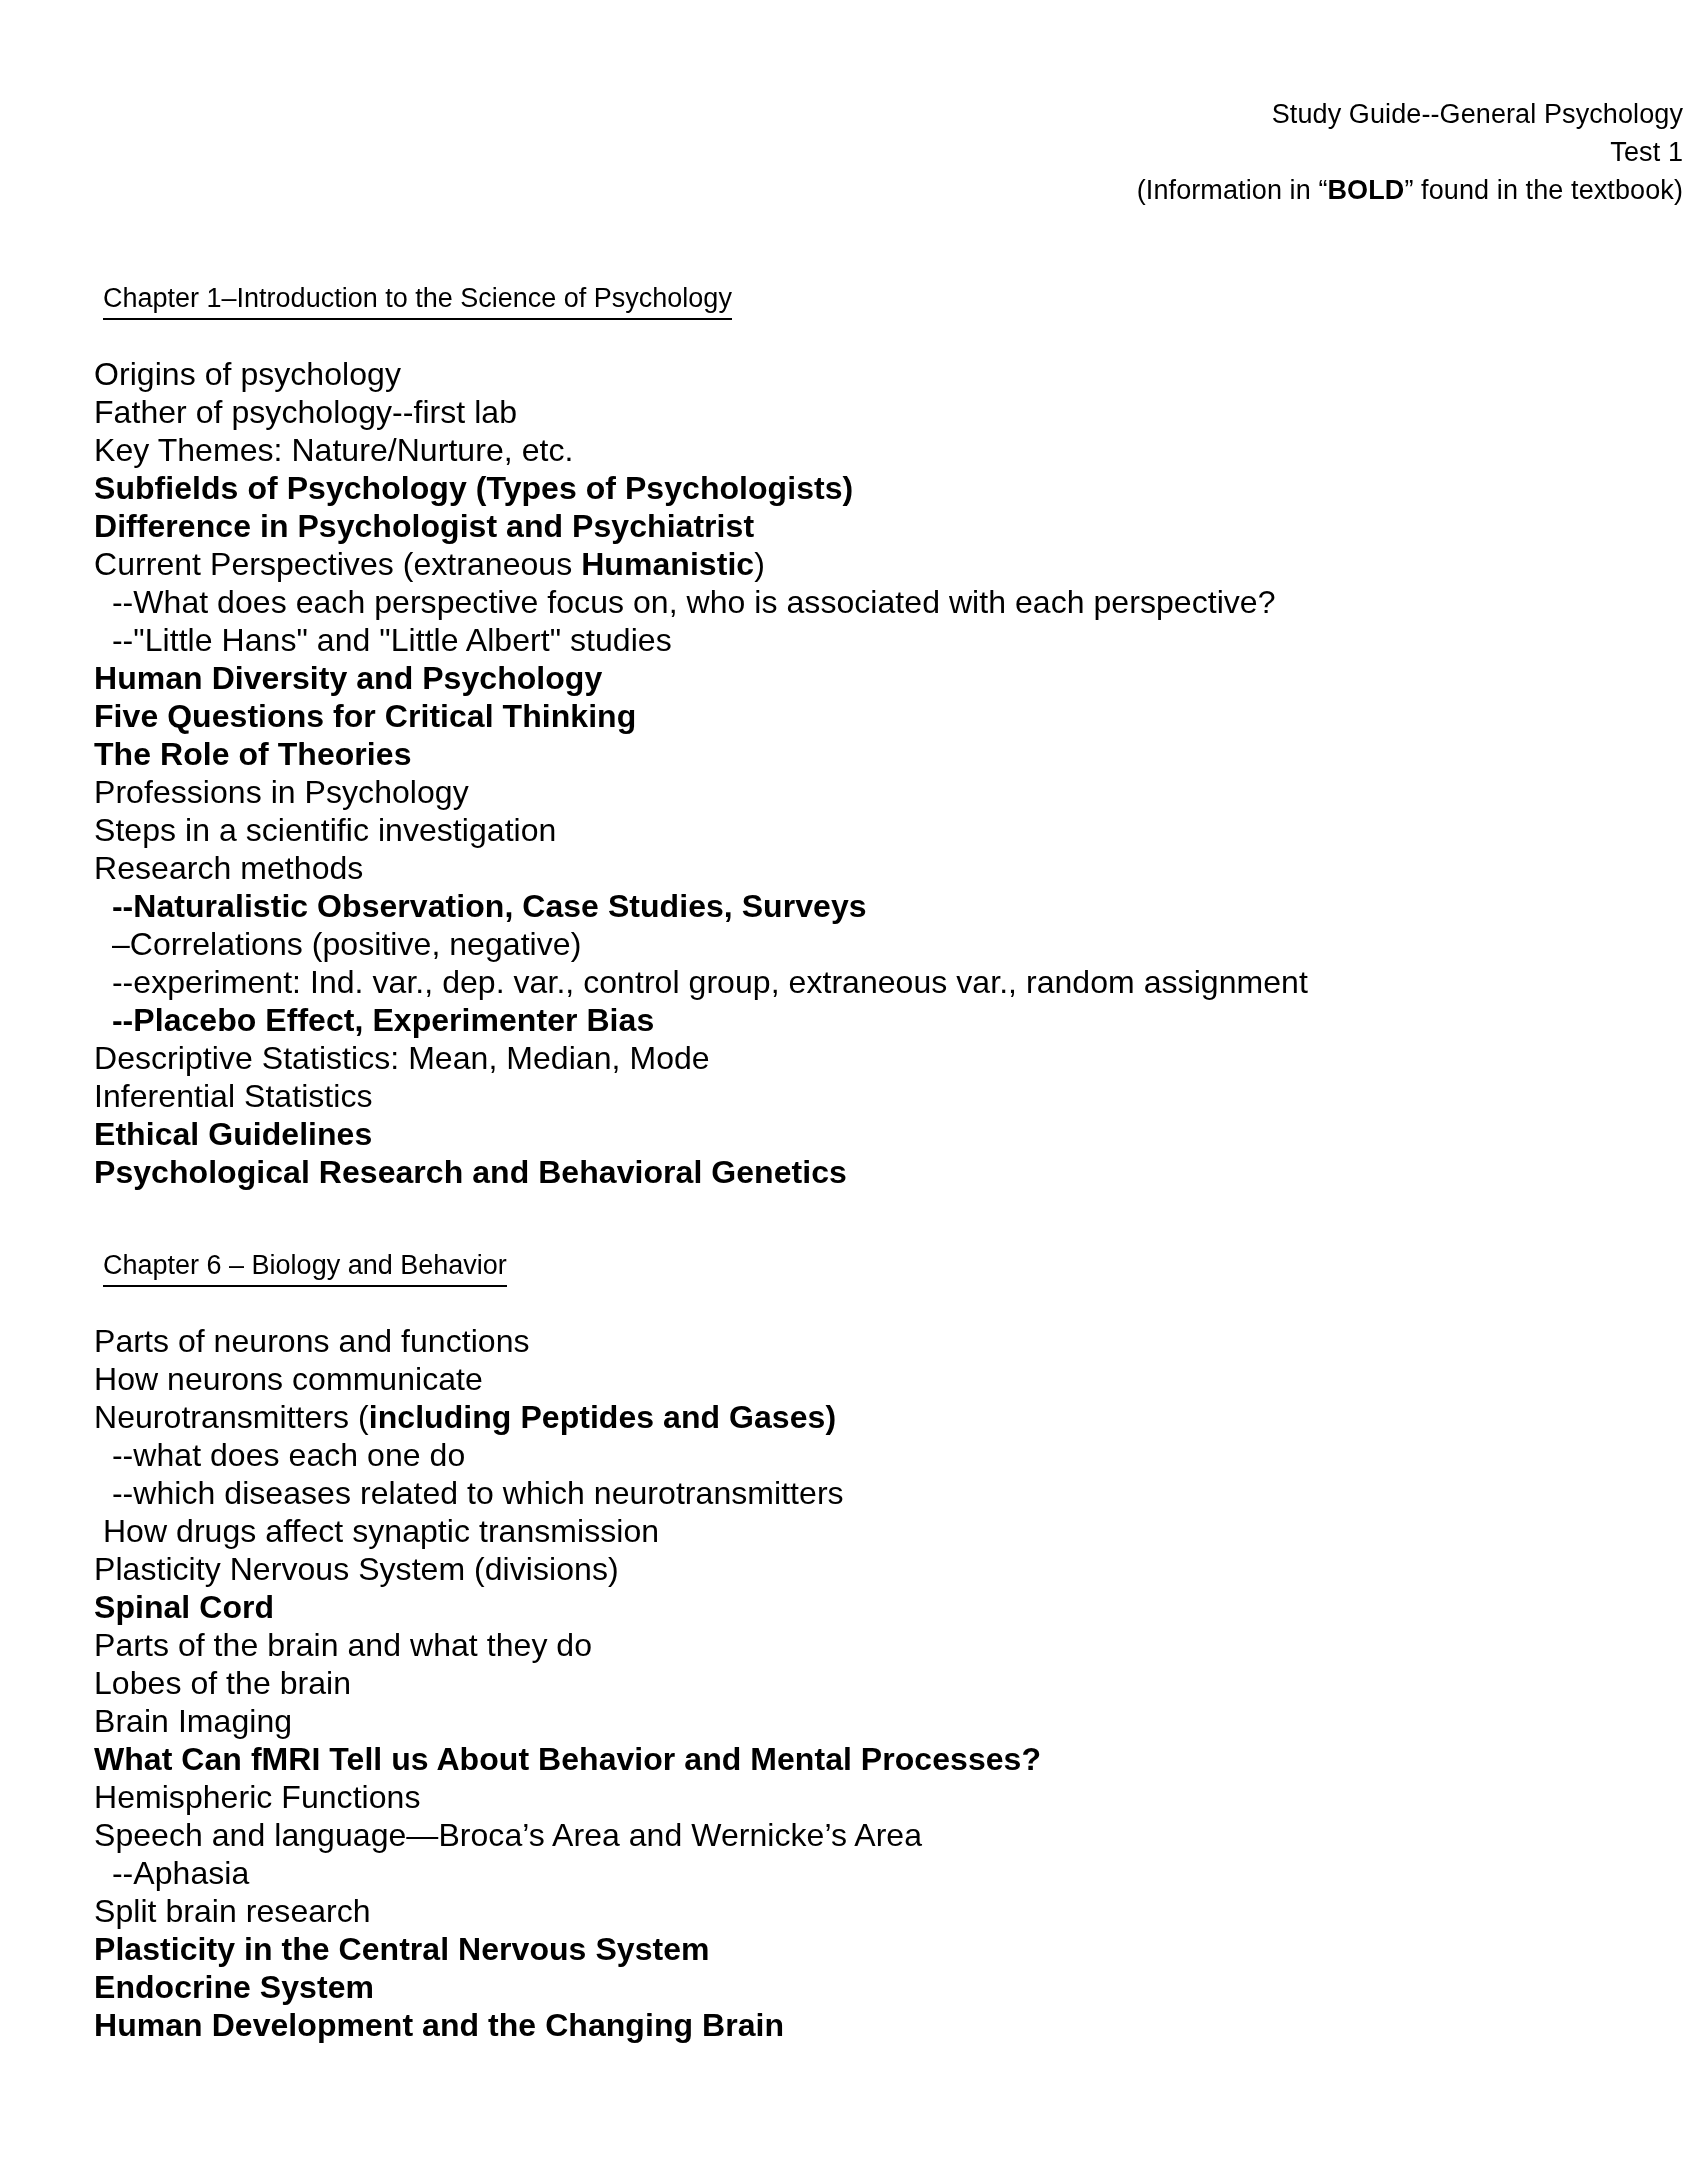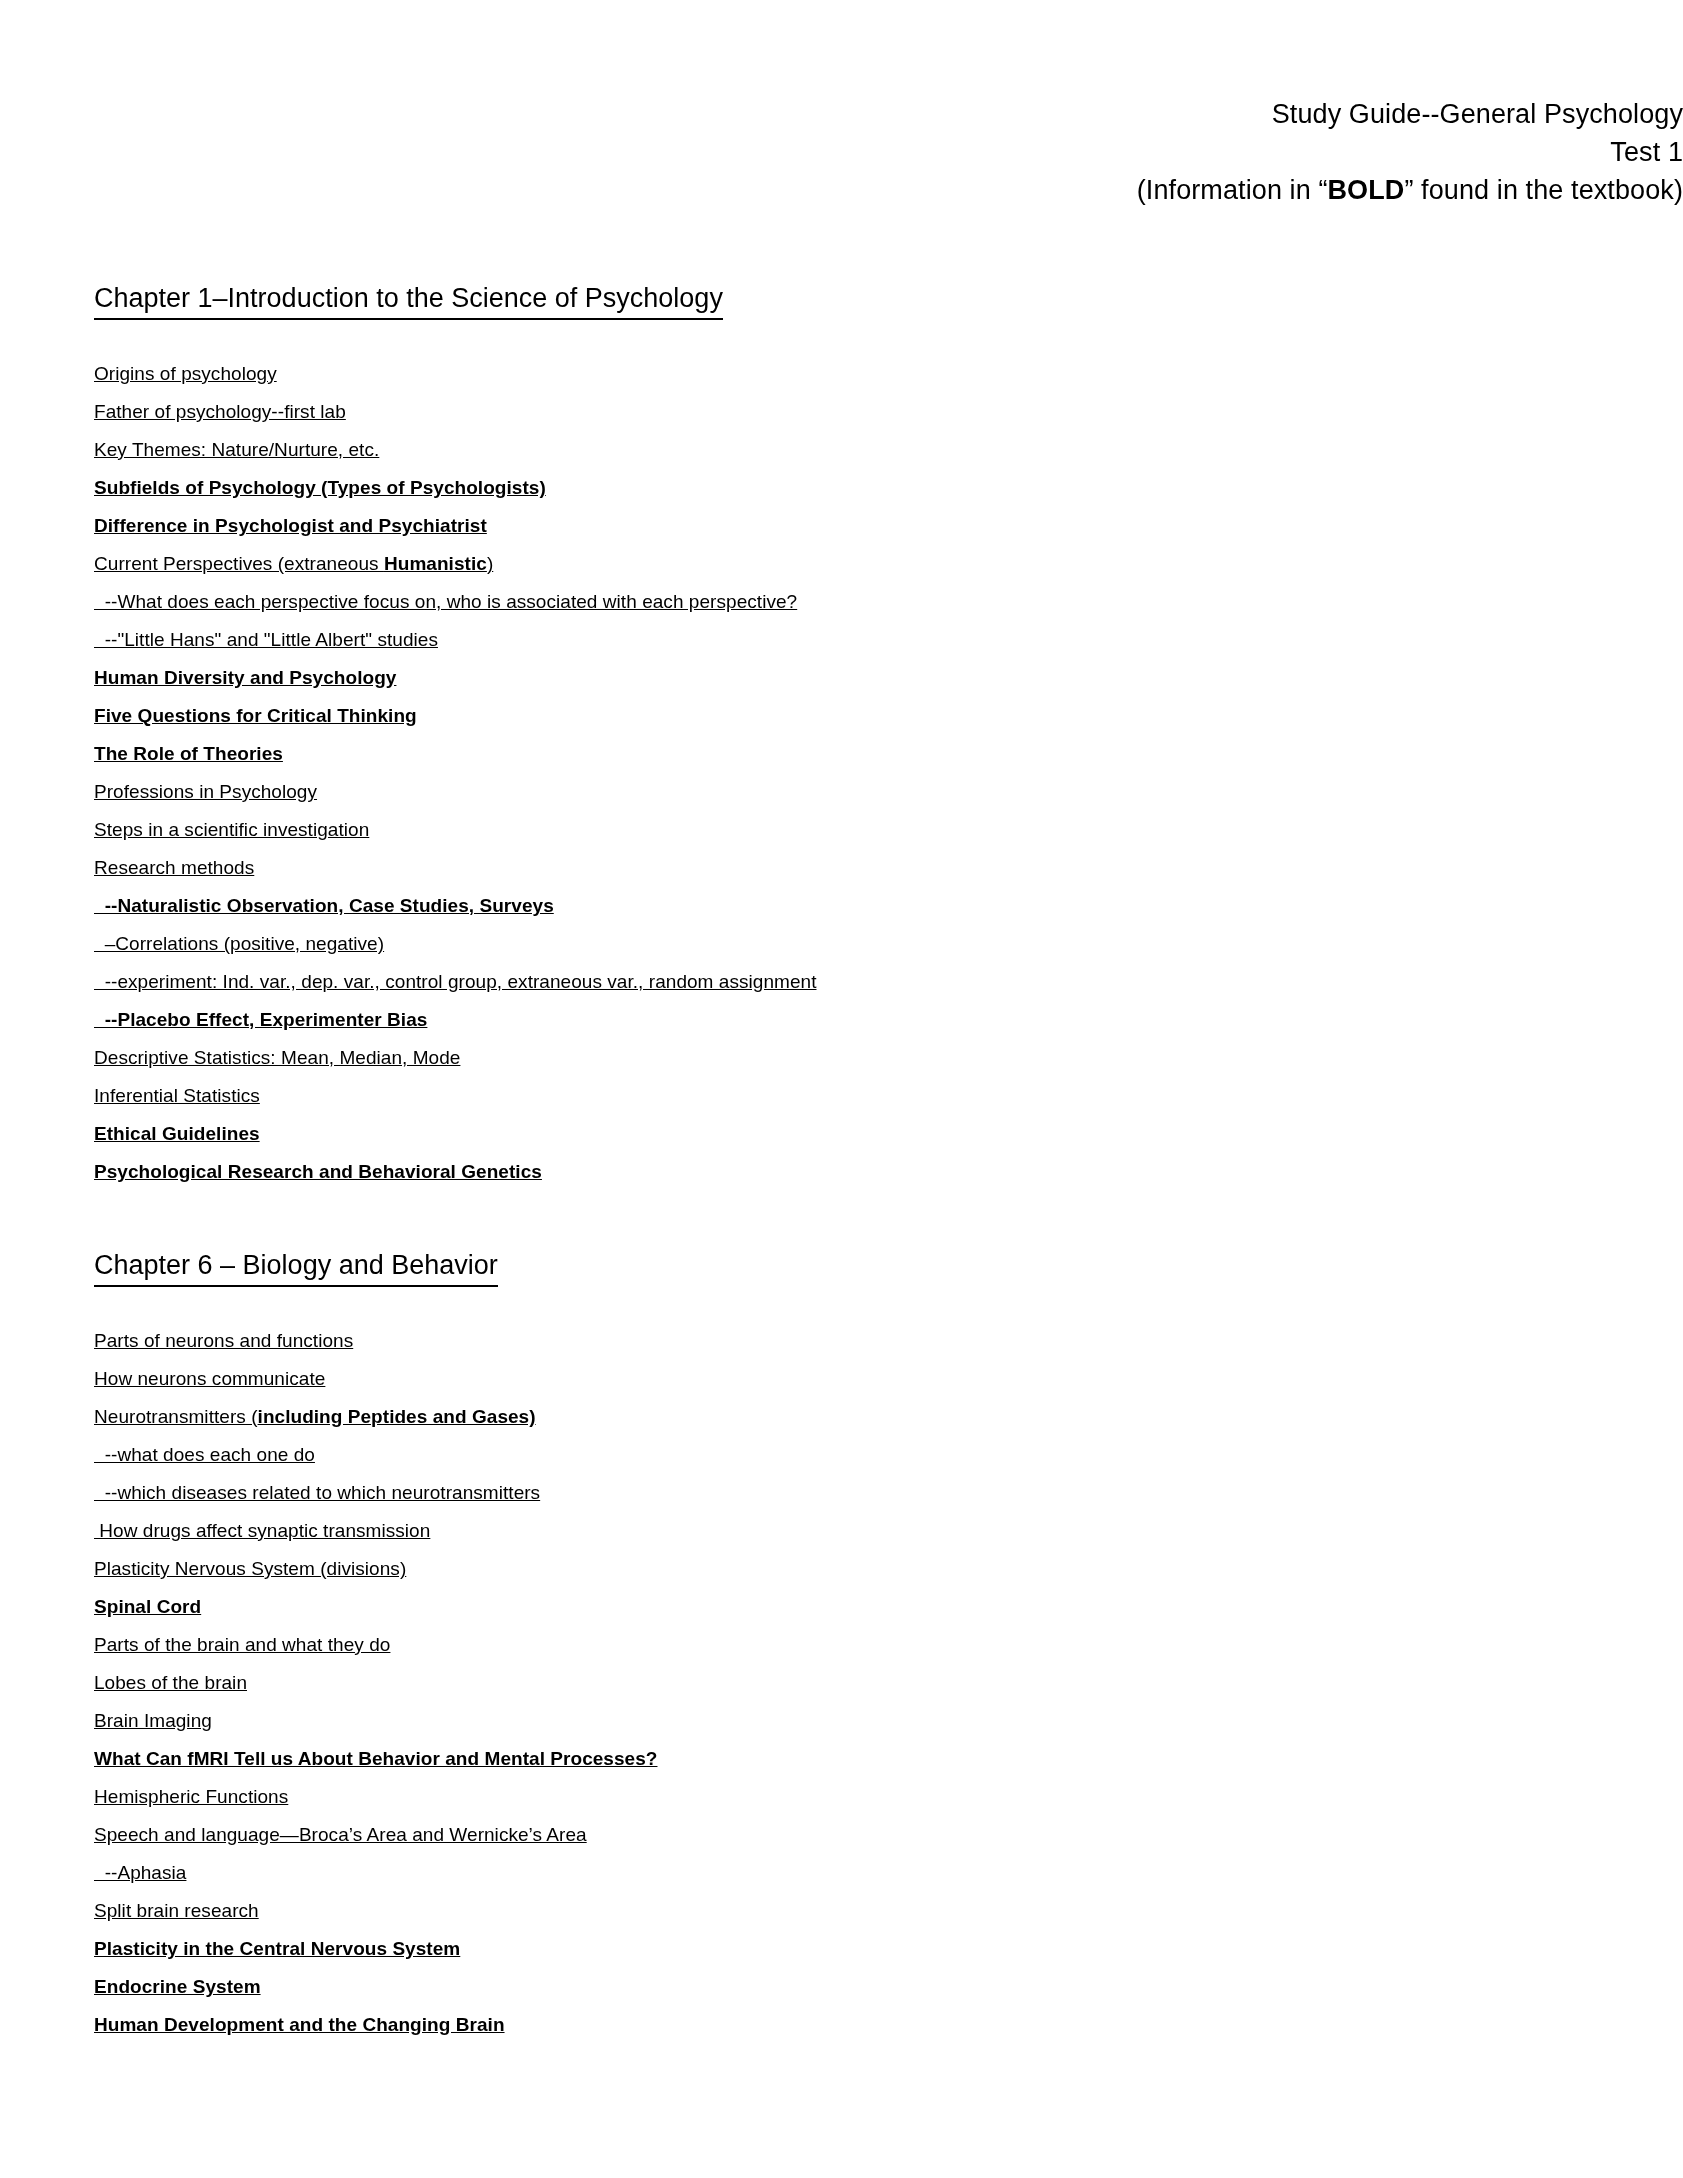--- a/index.html
+++ b/index.html
@@ -51,33 +51,33 @@
   }
 
   .chapter-heading {
     font-size: 27px;
     line-height: 38px;
     white-space: pre;
     display: inline-block;
     border-bottom: 2px solid #000;
     padding-bottom: 1px;
     margin-bottom: 0;
+    margin-left: 9px;
   }
   .chapter-heading-wrap {
     line-height: 38px;
     height: 38px;
   }
 
   .line {
-    font-size: 19px;
+    font-size: 32px;
     line-height: 38px;
     height: 38px;
     white-space: pre;
     letter-spacing: 0.05px;
-    text-decoration: underline;
   }
   .line.bold {
     font-weight: bold;
   }
   .line b {
     font-weight: bold;
     text-align: center;
   }
   .spacer-lg { height: 55px; }
 

